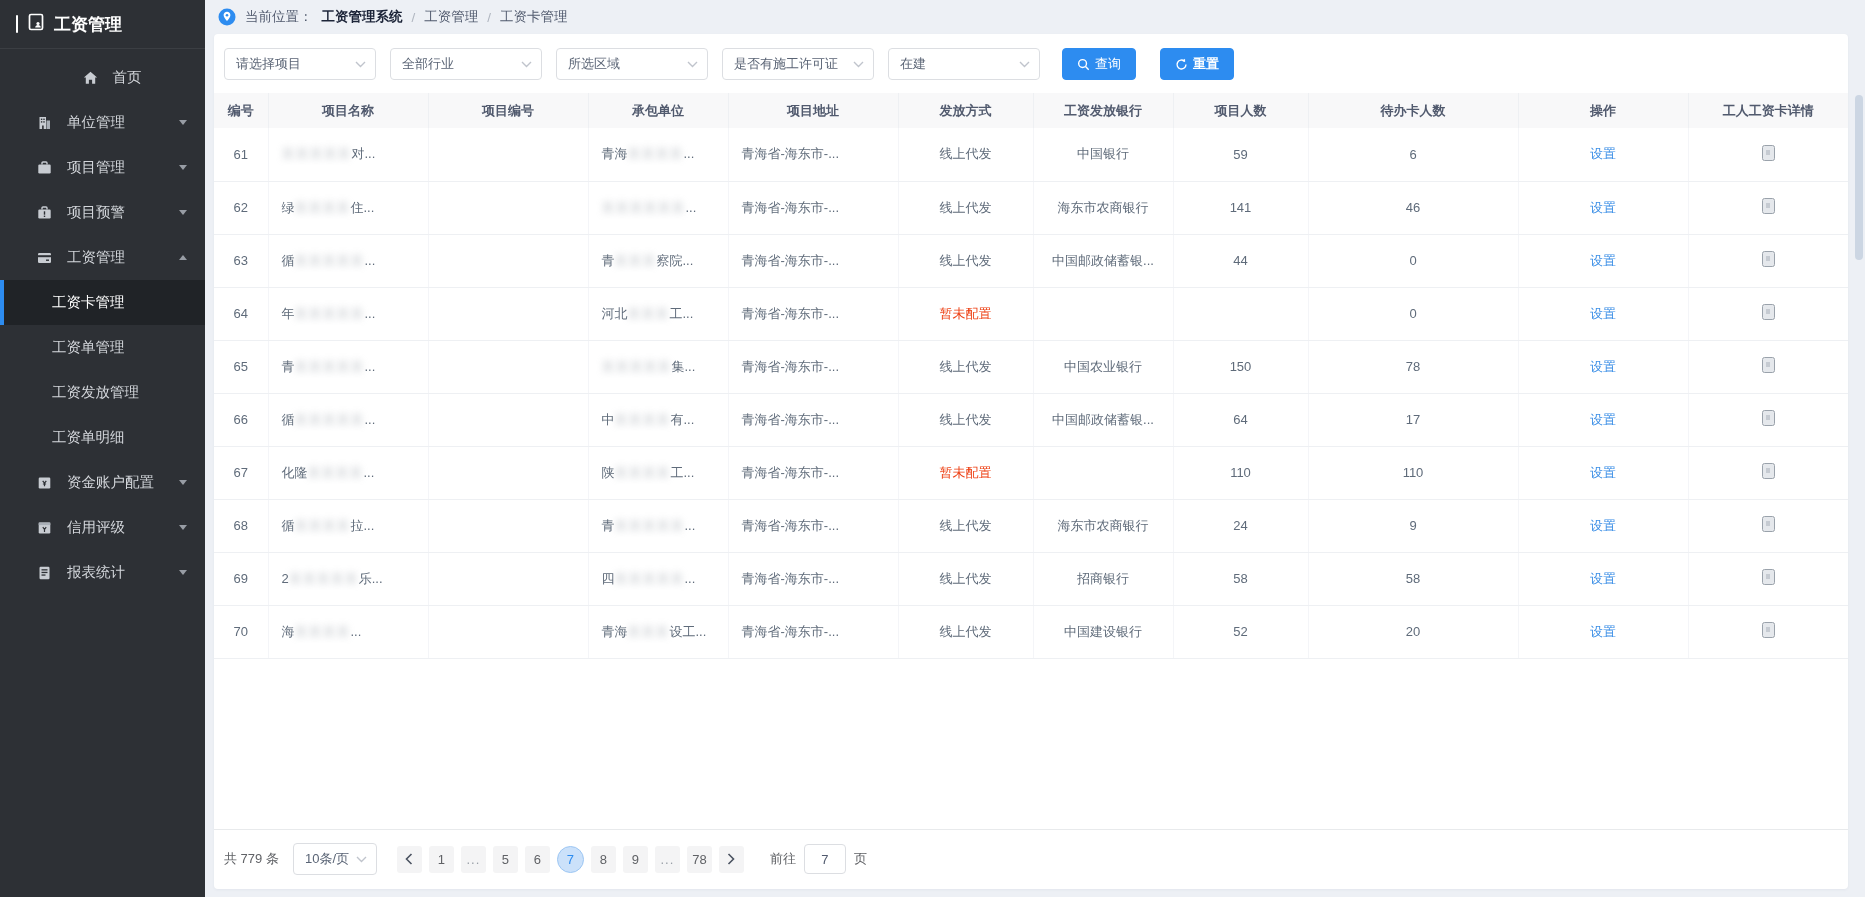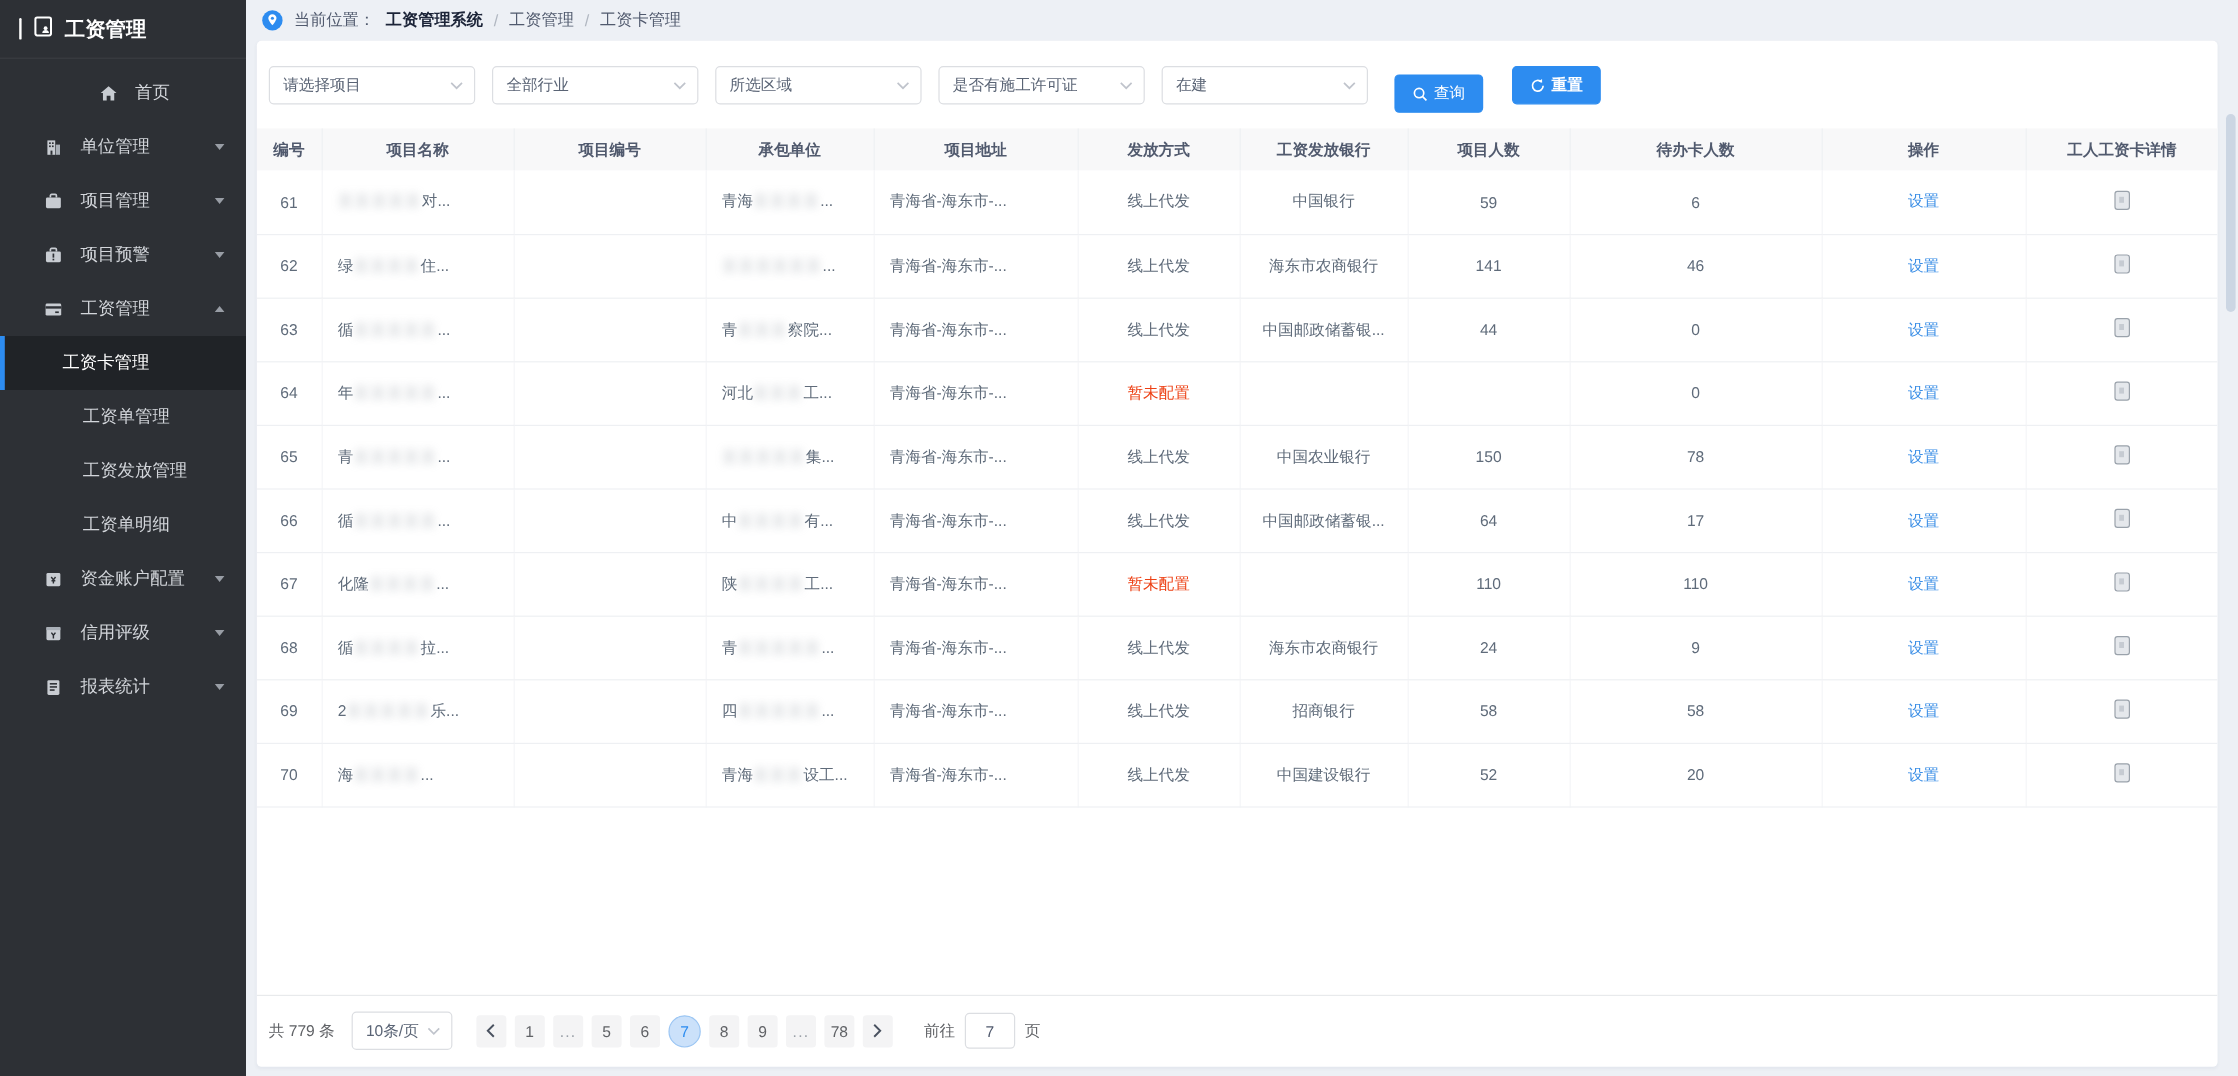--- a/index.html
+++ b/index.html
@@ -13,33 +13,33 @@
   .logo { height:49px; display:flex; align-items:center; gap:9px; padding:0 16px;
           border-bottom:1px solid #3b3e43; color:#fff; font-size:17px; font-weight:bold; }
   .logo-bar { width:2px; height:18px; background:#fff; border-radius:1px; }
   .menu { padding-top:6px; }
   .menu-item { height:45px; display:flex; align-items:center; padding:0 18px 0 36px;
                color:#d3d6db; font-size:14.5px; cursor:pointer;justify-content:center; }
   .menu-item .mi-icon { width:19px; height:16px; margin-right:12px; display:flex; align-items:center; }
   .menu-item .arrow { margin-left:auto; }
   .tri-down { width:0; height:0; border:4px solid transparent; border-top:5px solid #989da5; margin-top:4px; }
   .tri-up { width:0; height:0; border:4px solid transparent; border-bottom:5px solid #989da5; margin-bottom:4px; }
-  .submenu-item { height:45px; display:flex; align-items:center; padding-left:69px;
+  .submenu-item { height:45px; display:flex; align-items:center; padding-left:52px;
                   color:#d3d6db; font-size:14.5px; cursor:pointer; }
   .submenu-item.active { background:#202327; color:#fff; border-left:4px solid #2d8cf0; padding-left:48px; }
   
   .main { flex:1; display:flex; flex-direction:column; padding:0 17px 8px 9px; position:relative; }
   .topbar { height:34px; display:flex; align-items:center; gap:9px; font-size:13.5px; color:#515a6e; padding-left:4px; }
   .crumb-root { font-weight:bold; color:#1c2438; }
   .crumb-sep { color:#b0b6c0; }
   .card { flex:1; background:#fff; border-radius:4px; box-shadow:0 1px 3px rgba(30,50,90,.05);
           display:flex; flex-direction:column; overflow:hidden; }
   
   .filters { display:flex; align-items:center; gap:14px; padding:14px 10px 13px; }
-  .select { width:172px; height:32px; background:#fff; border:1px solid #dcdee2; border-radius:4px;
+  .select { width:152px; height:32px; background:#fff; border:1px solid #dcdee2; border-radius:4px;
             display:flex; align-items:center; justify-content:space-between; padding:0 9px 0 11px;
             font-size:13px; color:#5a6475; cursor:pointer; }
   .btn { height:32px; padding:0 14px; background:#2d8cf0; border:1px solid #2d8cf0; border-radius:4px;
          color:#fff; font-size:13px; display:flex; align-items:center; gap:5px; cursor:pointer; }
   .btn + .btn { margin-left:10px;font-weight:bold; }
   
   table { width:100%; border-collapse:collapse; table-layout:fixed; }
   thead th { background:#f8f8f9; height:35px; font-size:13px; font-weight:bold; color:#515a6e;
              border-right:1px solid #eef0f3; }
   thead th:last-child { border-right:none; }
@@ -238,21 +238,21 @@
         <svg width="11" height="7" viewBox="0 0 11 7">
             <path d="M1 1 L5.5 5.5 L10 1" fill="none" stroke="#c0c4cc" stroke-width="1.4"></path>
           </svg>
       </div>
       <div class="select">
         <span>在建</span>
         <svg width="11" height="7" viewBox="0 0 11 7">
             <path d="M1 1 L5.5 5.5 L10 1" fill="none" stroke="#c0c4cc" stroke-width="1.4"></path>
           </svg>
       </div>
-      <button class="btn" style="margin-left:8px;margin-top:14px;">
+      <button class="btn" style="margin-left:8px;">
         <svg width="13" height="13" viewBox="0 0 14 14">
             <circle cx="6" cy="6" r="4.2" fill="none" stroke="#fff" stroke-width="1.5"></circle>
             <line x1="9.2" y1="9.2" x2="12.6" y2="12.6" stroke="#fff" stroke-width="1.5"></line>
           </svg>
         <span>查询</span>
       </button>
       <button class="btn">
         <svg width="13" height="13" viewBox="0 0 14 14">
             <path d="M11.8 7 a4.8 4.8 0 1 1 -1.5 -3.5" fill="none" stroke="#fff" stroke-width="1.5"></path>
             <path d="M10.8 0.8 L10.9 4.2 L7.6 3.2 Z" fill="#fff"></path>

